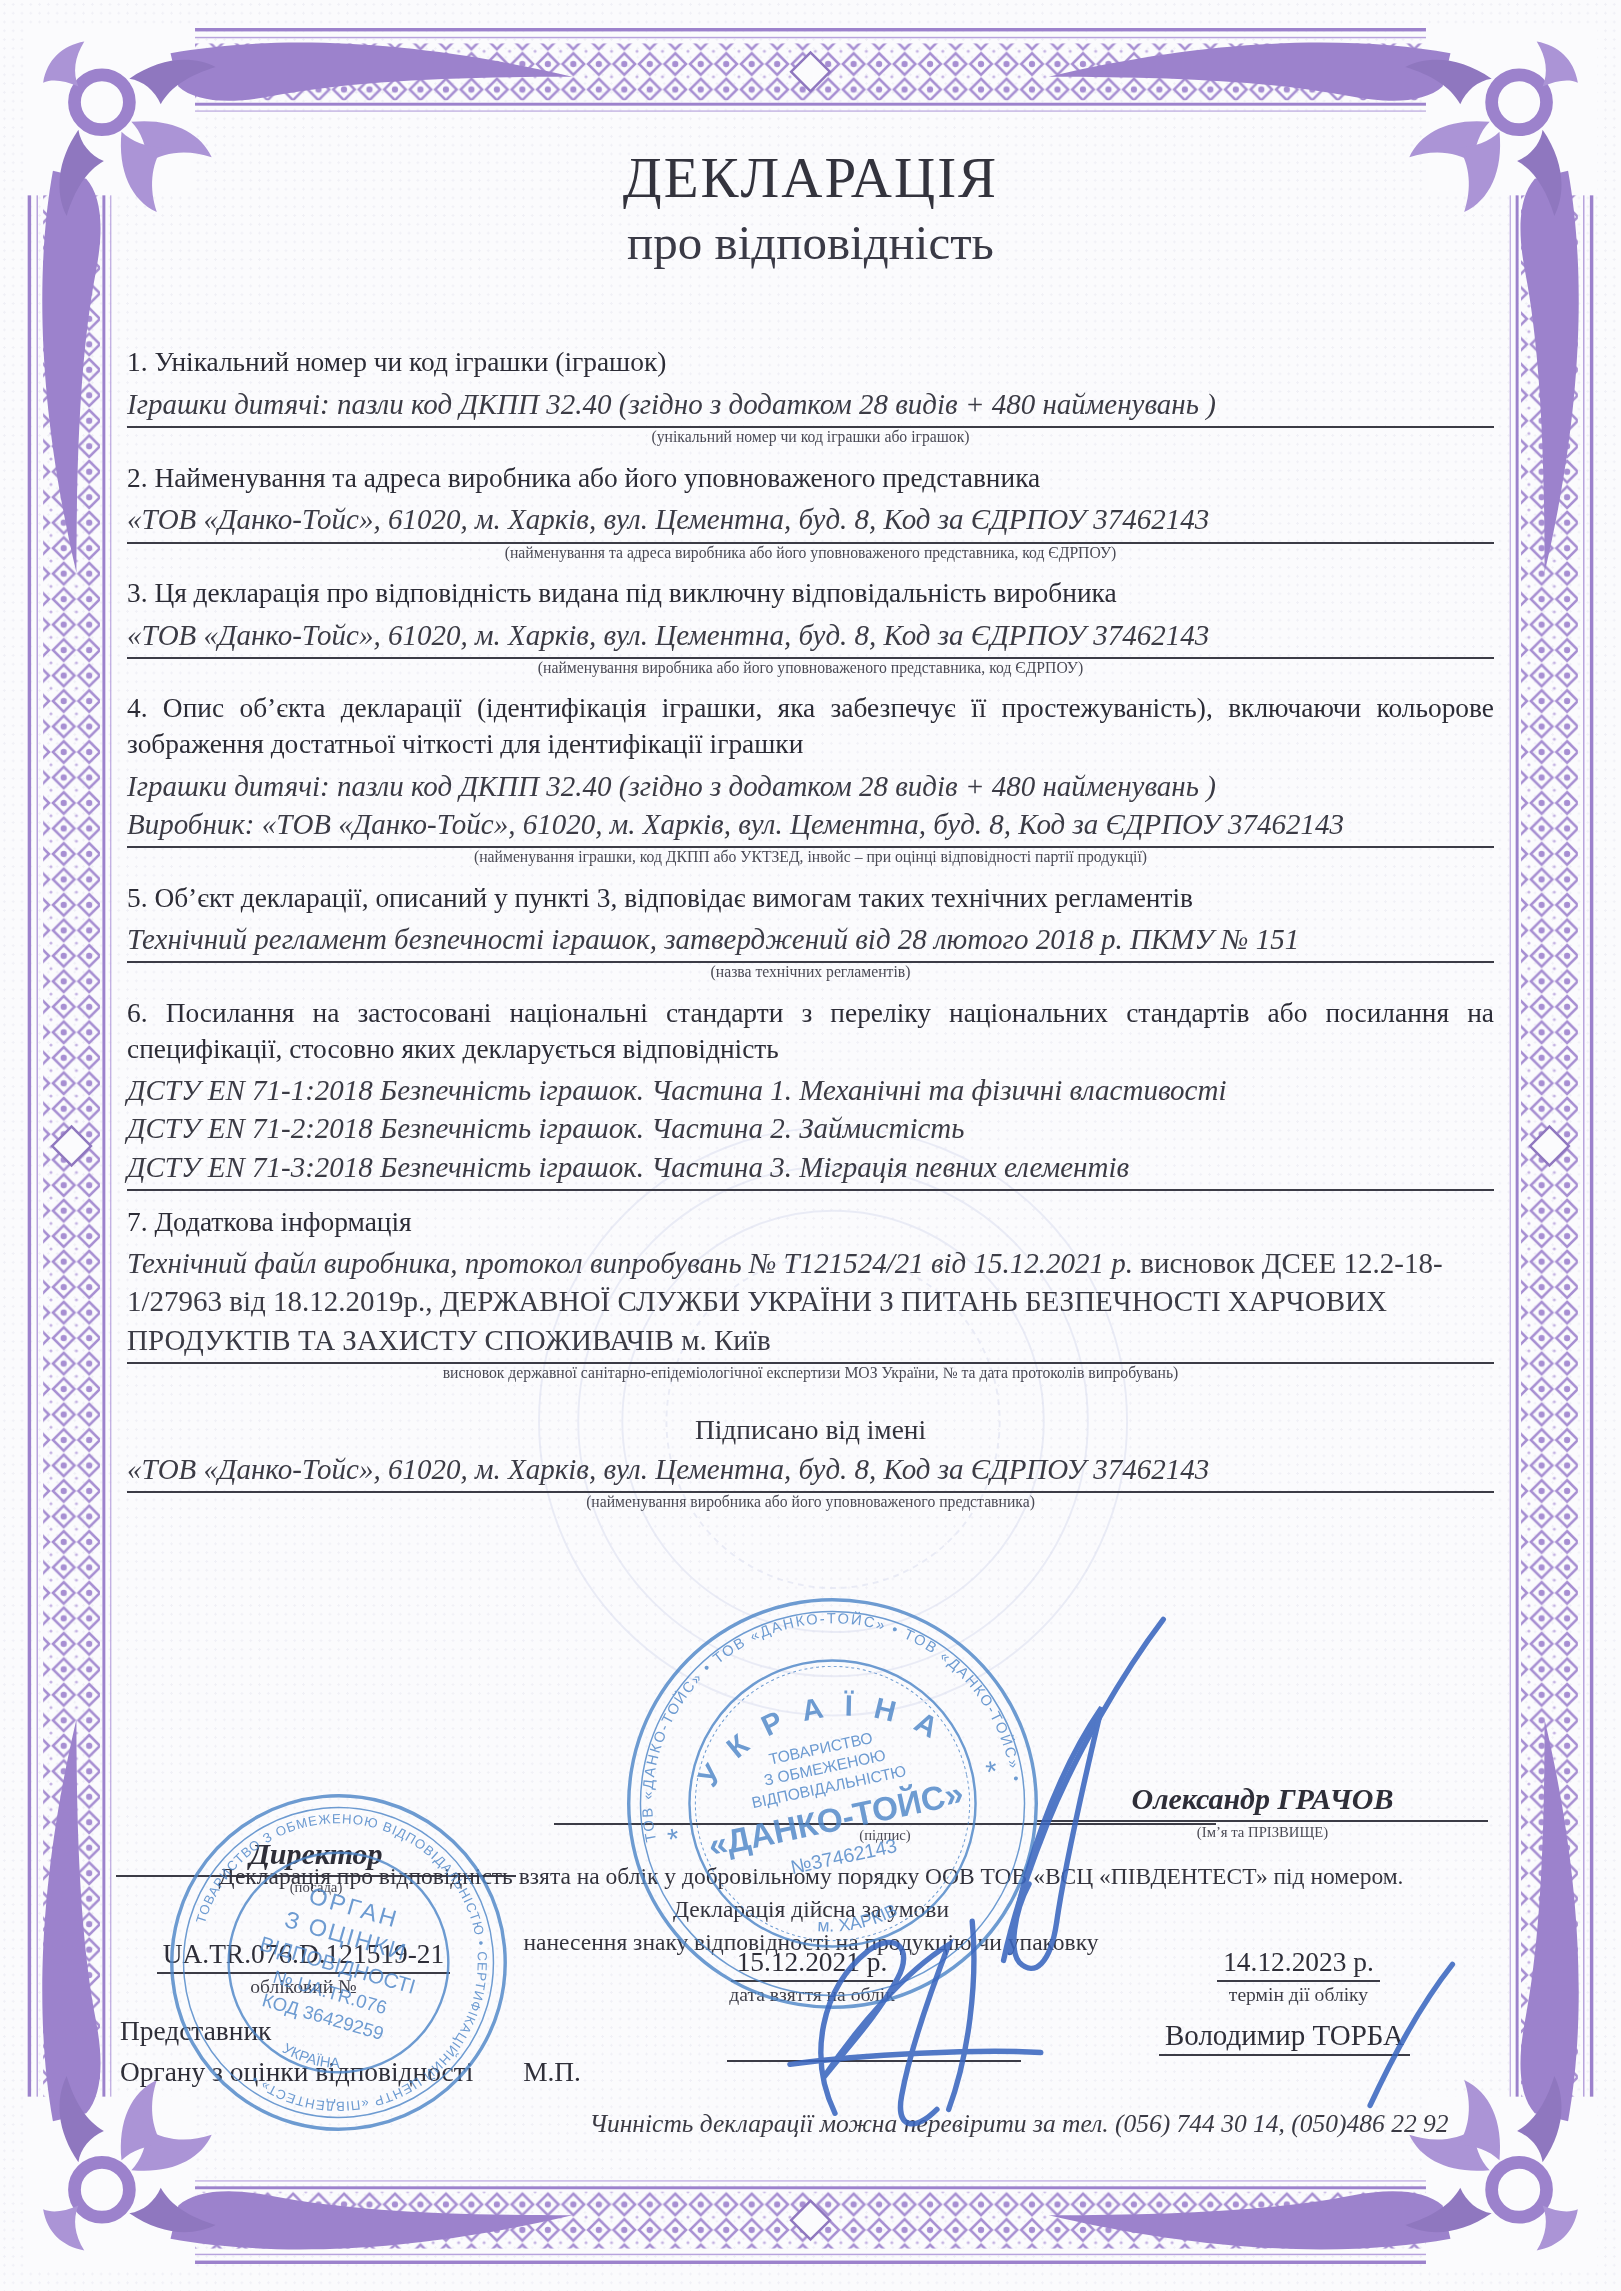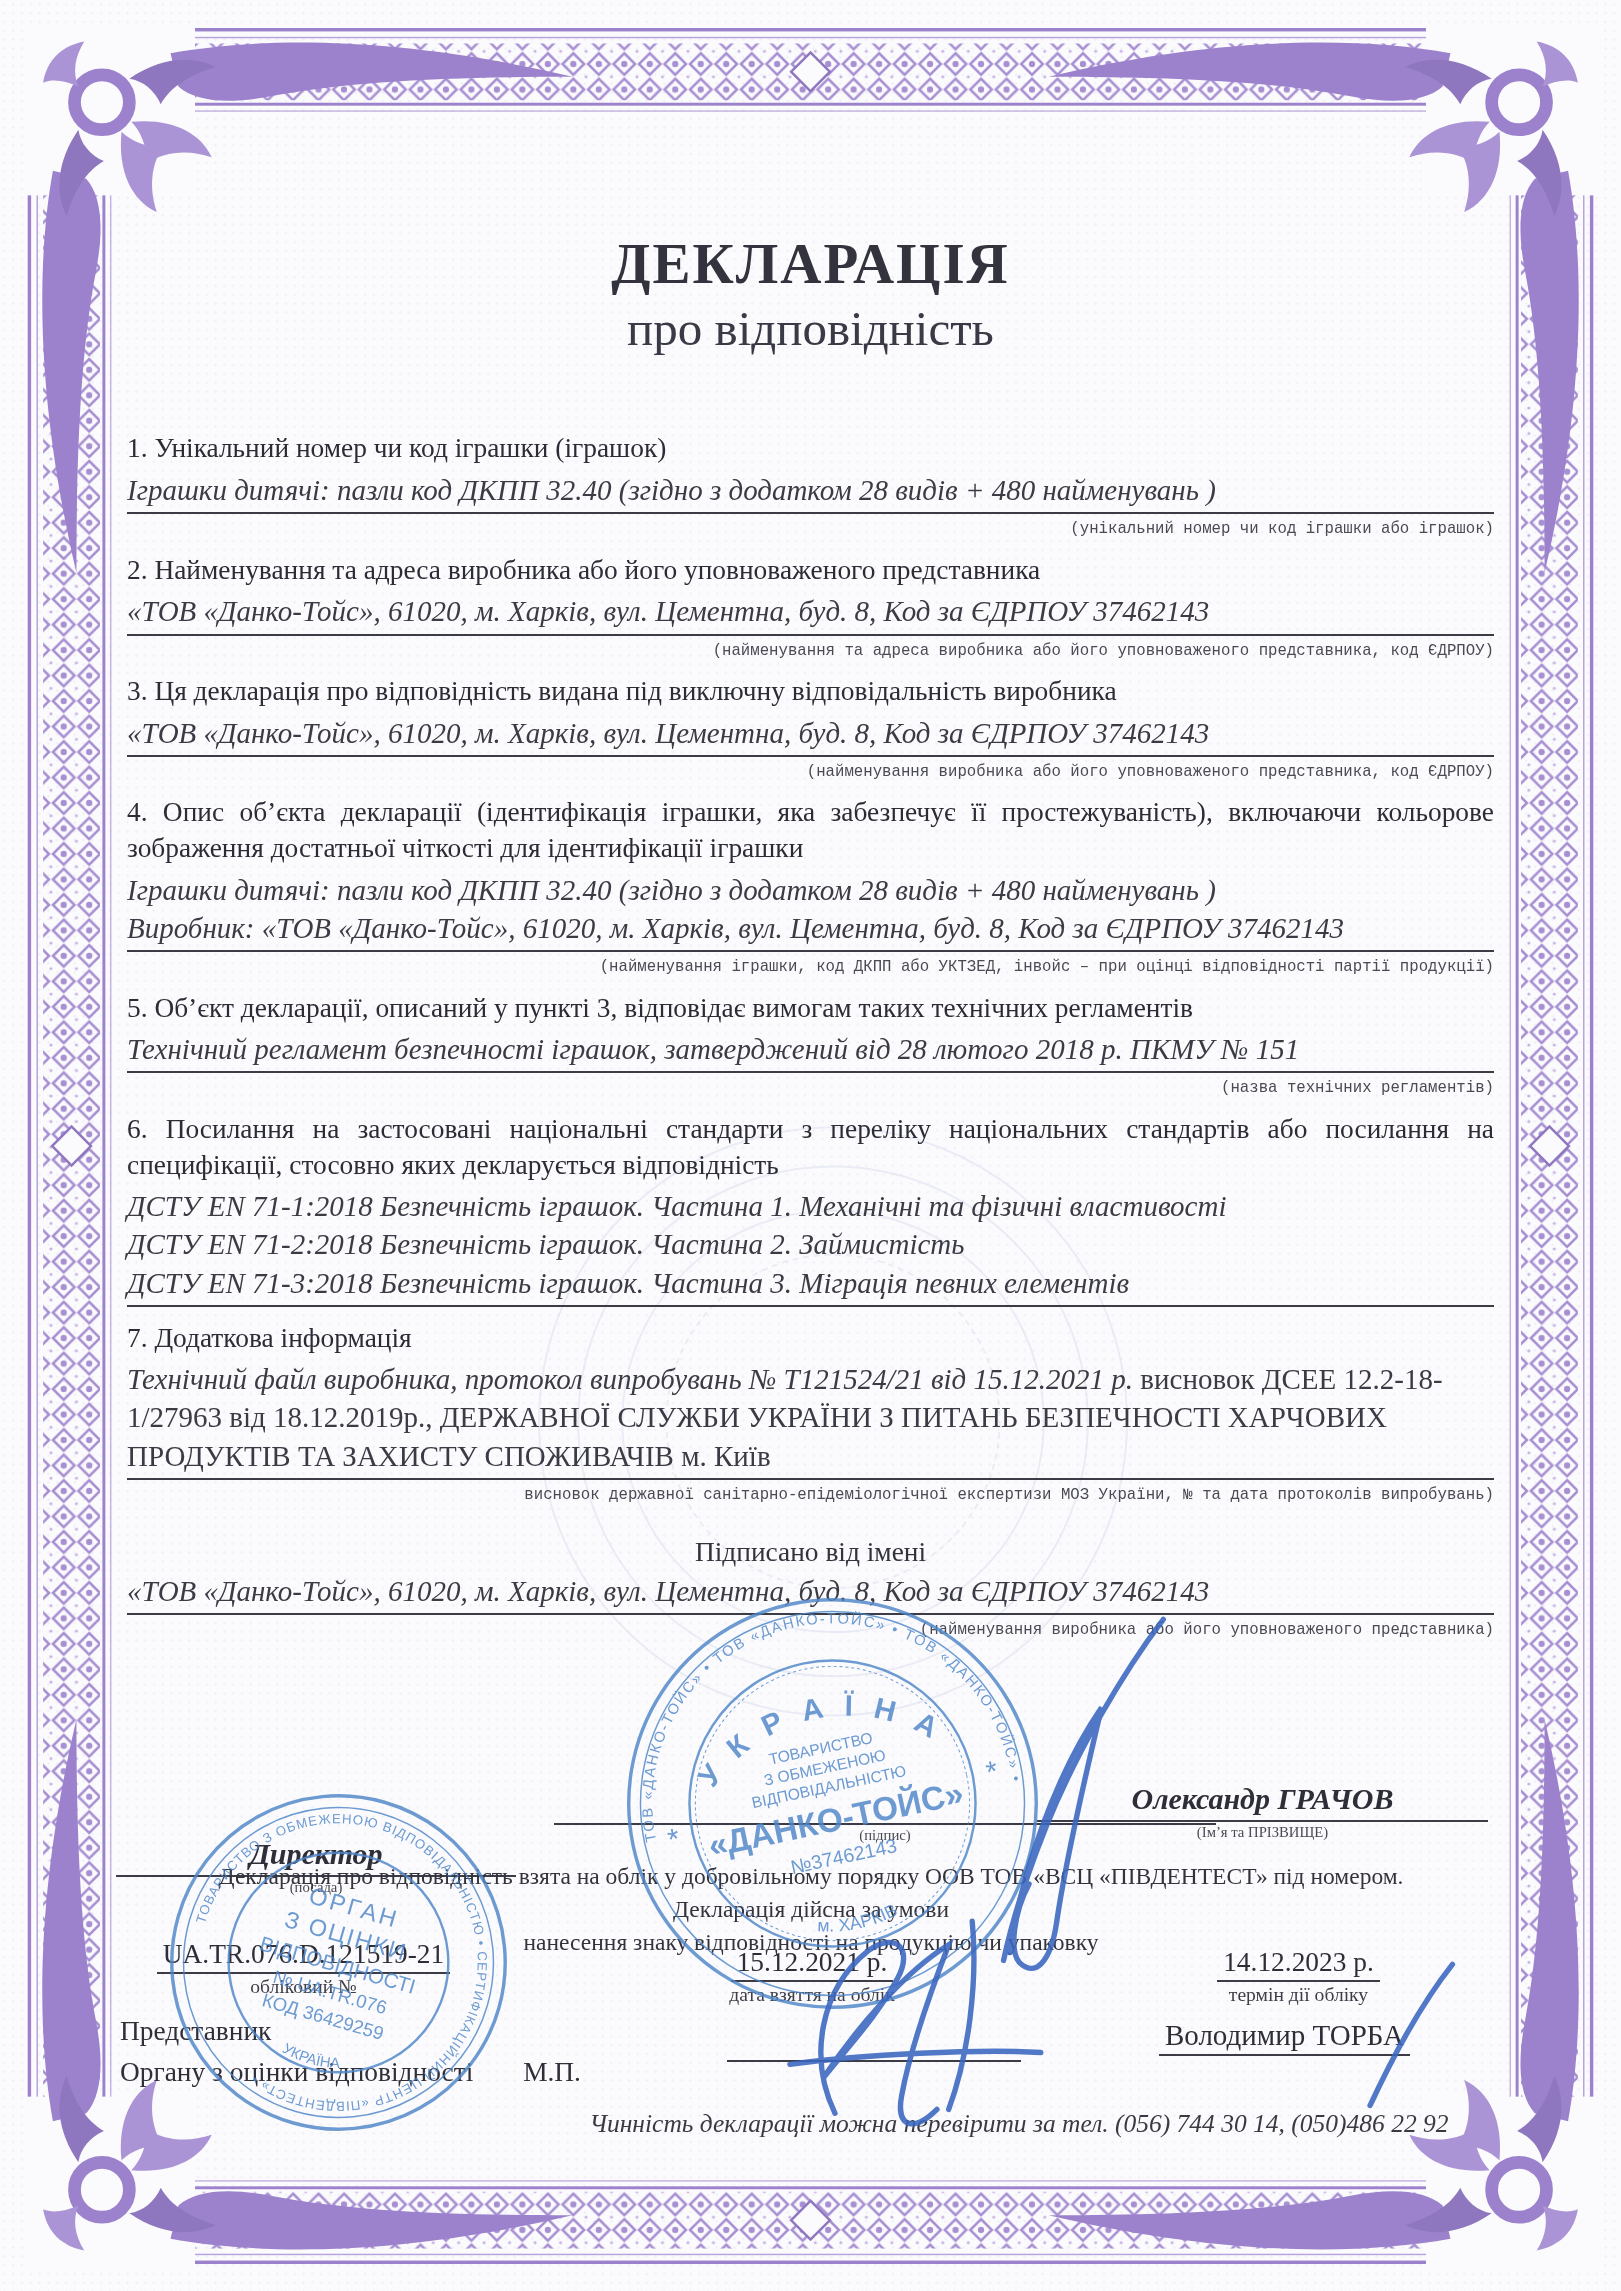--- a/index.html
+++ b/index.html
@@ -13,39 +13,39 @@
     overflow:hidden;
     font-family:"Liberation Serif", serif;
     color:#34343e;
   }
   .border-svg{position:absolute;left:0;top:0;z-index:1;pointer-events:none;}
   .watermark-svg{position:absolute;left:0;top:0;z-index:1;pointer-events:none;}
   .content{
     position:absolute;left:127px;right:127px;top:147px;z-index:2;
   }
   .title1{
-    text-align:center;font-size:57px;font-weight:bold;letter-spacing:2px;
-    color:#33333d;margin-top:86px;line-height:1.1;
+    text-align:center;font-size:57px;font-weight:normal;letter-spacing:2px;
+    color:#33333d;line-height:1.1;
   }
   .title2{
     text-align:center;font-size:49px;color:#3a3a46;margin-top:5.9px;margin-bottom:76px;line-height:1.1;
   }
   .sec{margin-bottom:13.7px;}
   .sec-h{
     font-weight:normal;font-size:27.4px;line-height:1.3;text-align:justify;color:#2c2c36;
   }
   .field{
     border-bottom:2.5px solid #3c3c46;padding-bottom:3px;margin-top:3.9px;
   }
   .val{
     font-style:italic;font-size:29px;line-height:1.32;color:#3b3b45;
   }
   .val-upright{font-style:normal;}
   .cap{
-    text-align:right;font-size:15.7px;color:#4a4a55;margin-top:6px;margin-bottom:7.8px;line-height:1.2;font-family:Liberation Mono, monospace;
+    text-align:center;font-size:15.7px;color:#4a4a55;margin-top:0;margin-bottom:7.8px;line-height:1.2;
   }
   .signed-label{font-size:27.4px;margin-top:32px;color:#33333d;text-align:center;}
   .bottom{position:absolute;left:0;top:0;width:1621px;height:2292px;z-index:2;}
   .abs{position:absolute;}
   .sigtitle{
     font-weight:bold;font-style:italic;font-size:30px;text-align:center;
     border-bottom:2.5px solid #3c3c46;padding-bottom:3.9px;color:#2e2e38;
   }
   .sigcap{font-size:14.7px;text-align:center;color:#4a4a55;margin-top:2px;}
   .lineonly{border-bottom:2.5px solid #3c3c46;}

